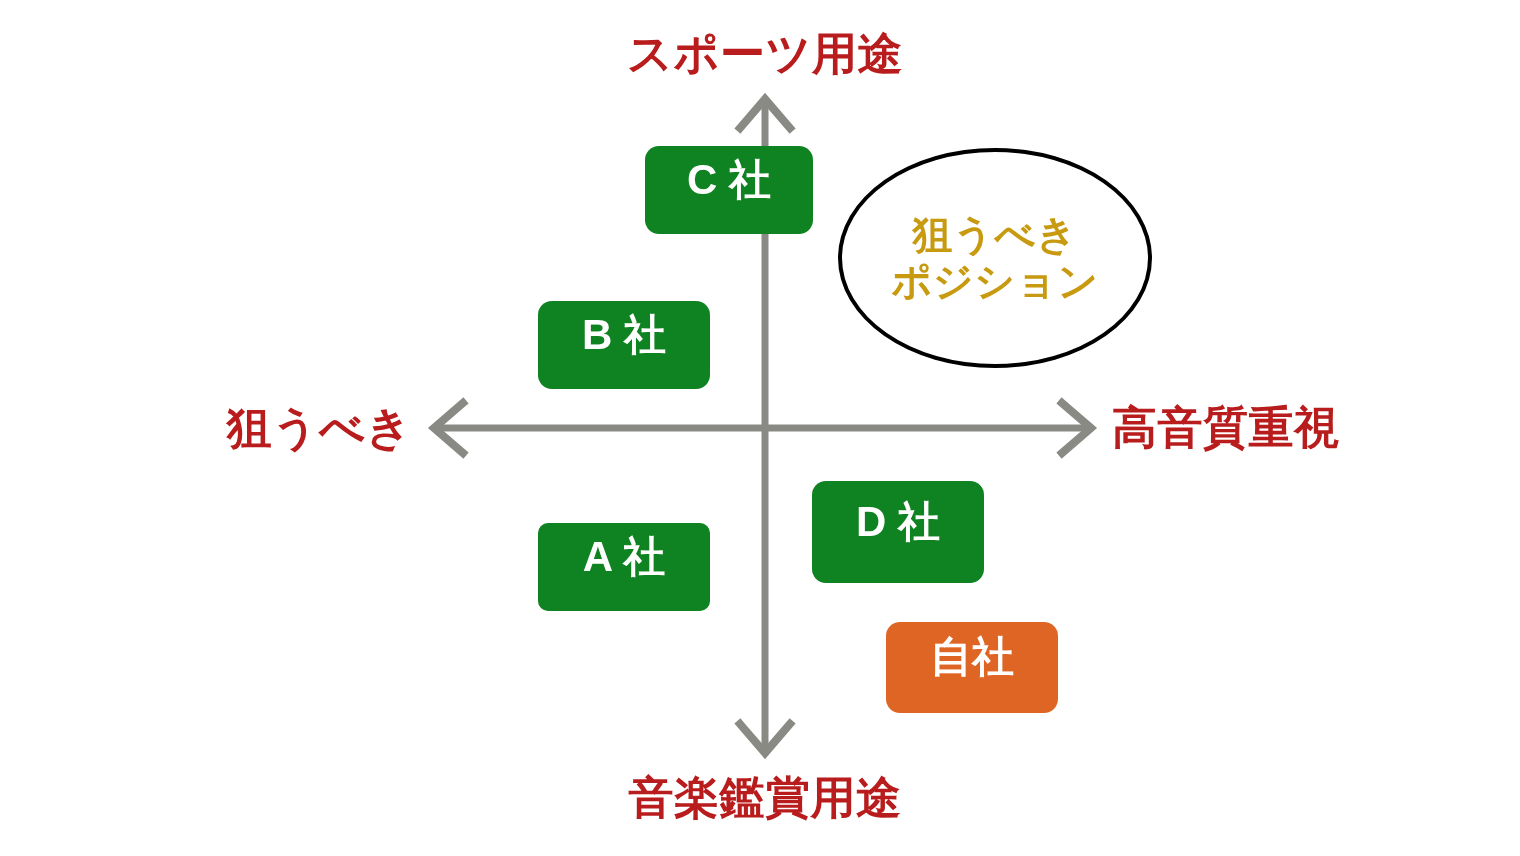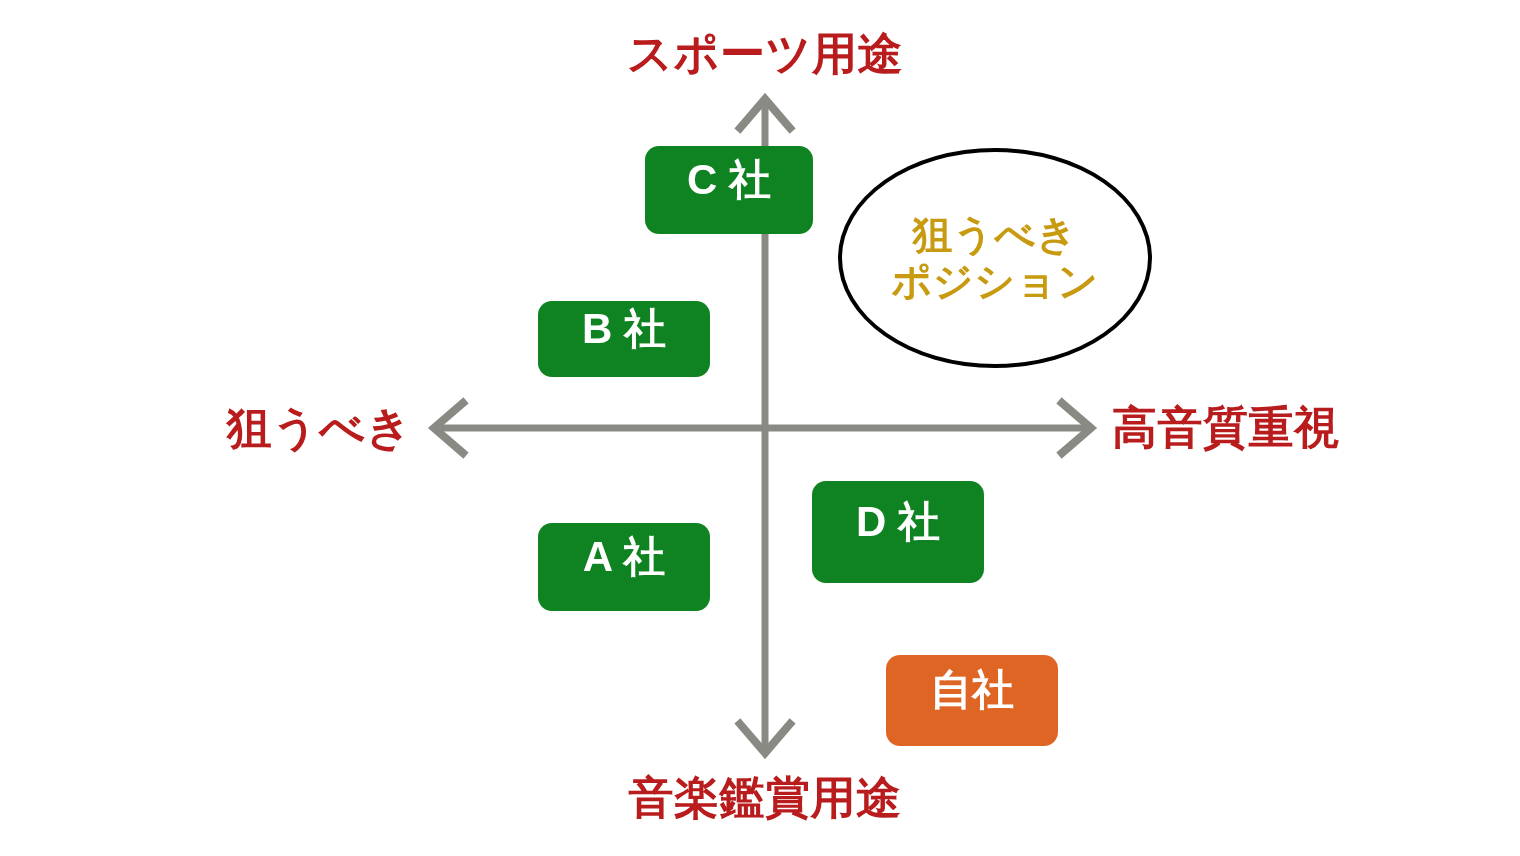--- a/index.html
+++ b/index.html
@@ -49,25 +49,25 @@
     border-radius: 14px;
     color: #ffffff;
     font-weight: bold;
     font-size: 42px;
     line-height: 1;
     white-space: nowrap;
     box-sizing: border-box;
     padding-bottom: 21px;
   }
   .node.green  { background: #0f8221; }
-  .node.orange { background: #df6524; margin-top: 33px; }
+  .node.orange { background: #df6524; }
 
   #node-c    { left: 645px; top: 146px; width: 168px; height: 88px; }
-  #node-b    { left: 538px; top: 301px; width: 172px; height: 76px; }
-  #node-a    { left: 538px; top: 523px; width: 172px; height: 88px; }
+  #node-b    { left: 538px; top: 301px; width: 172px; height: 88px; }
+  #node-a    { left: 538px; top: 523px; width: 172px; height: 88px; border-radius: 10px; }
   #node-d    { left: 812px; top: 481px; width: 172px; height: 102px; }
   #node-self { left: 886px; top: 622px; width: 172px; height: 91px; }
 
   
   #target-ellipse {
     position: absolute;
     left: 838px;
     top: 148px;
     width: 314px;
     height: 220px;

